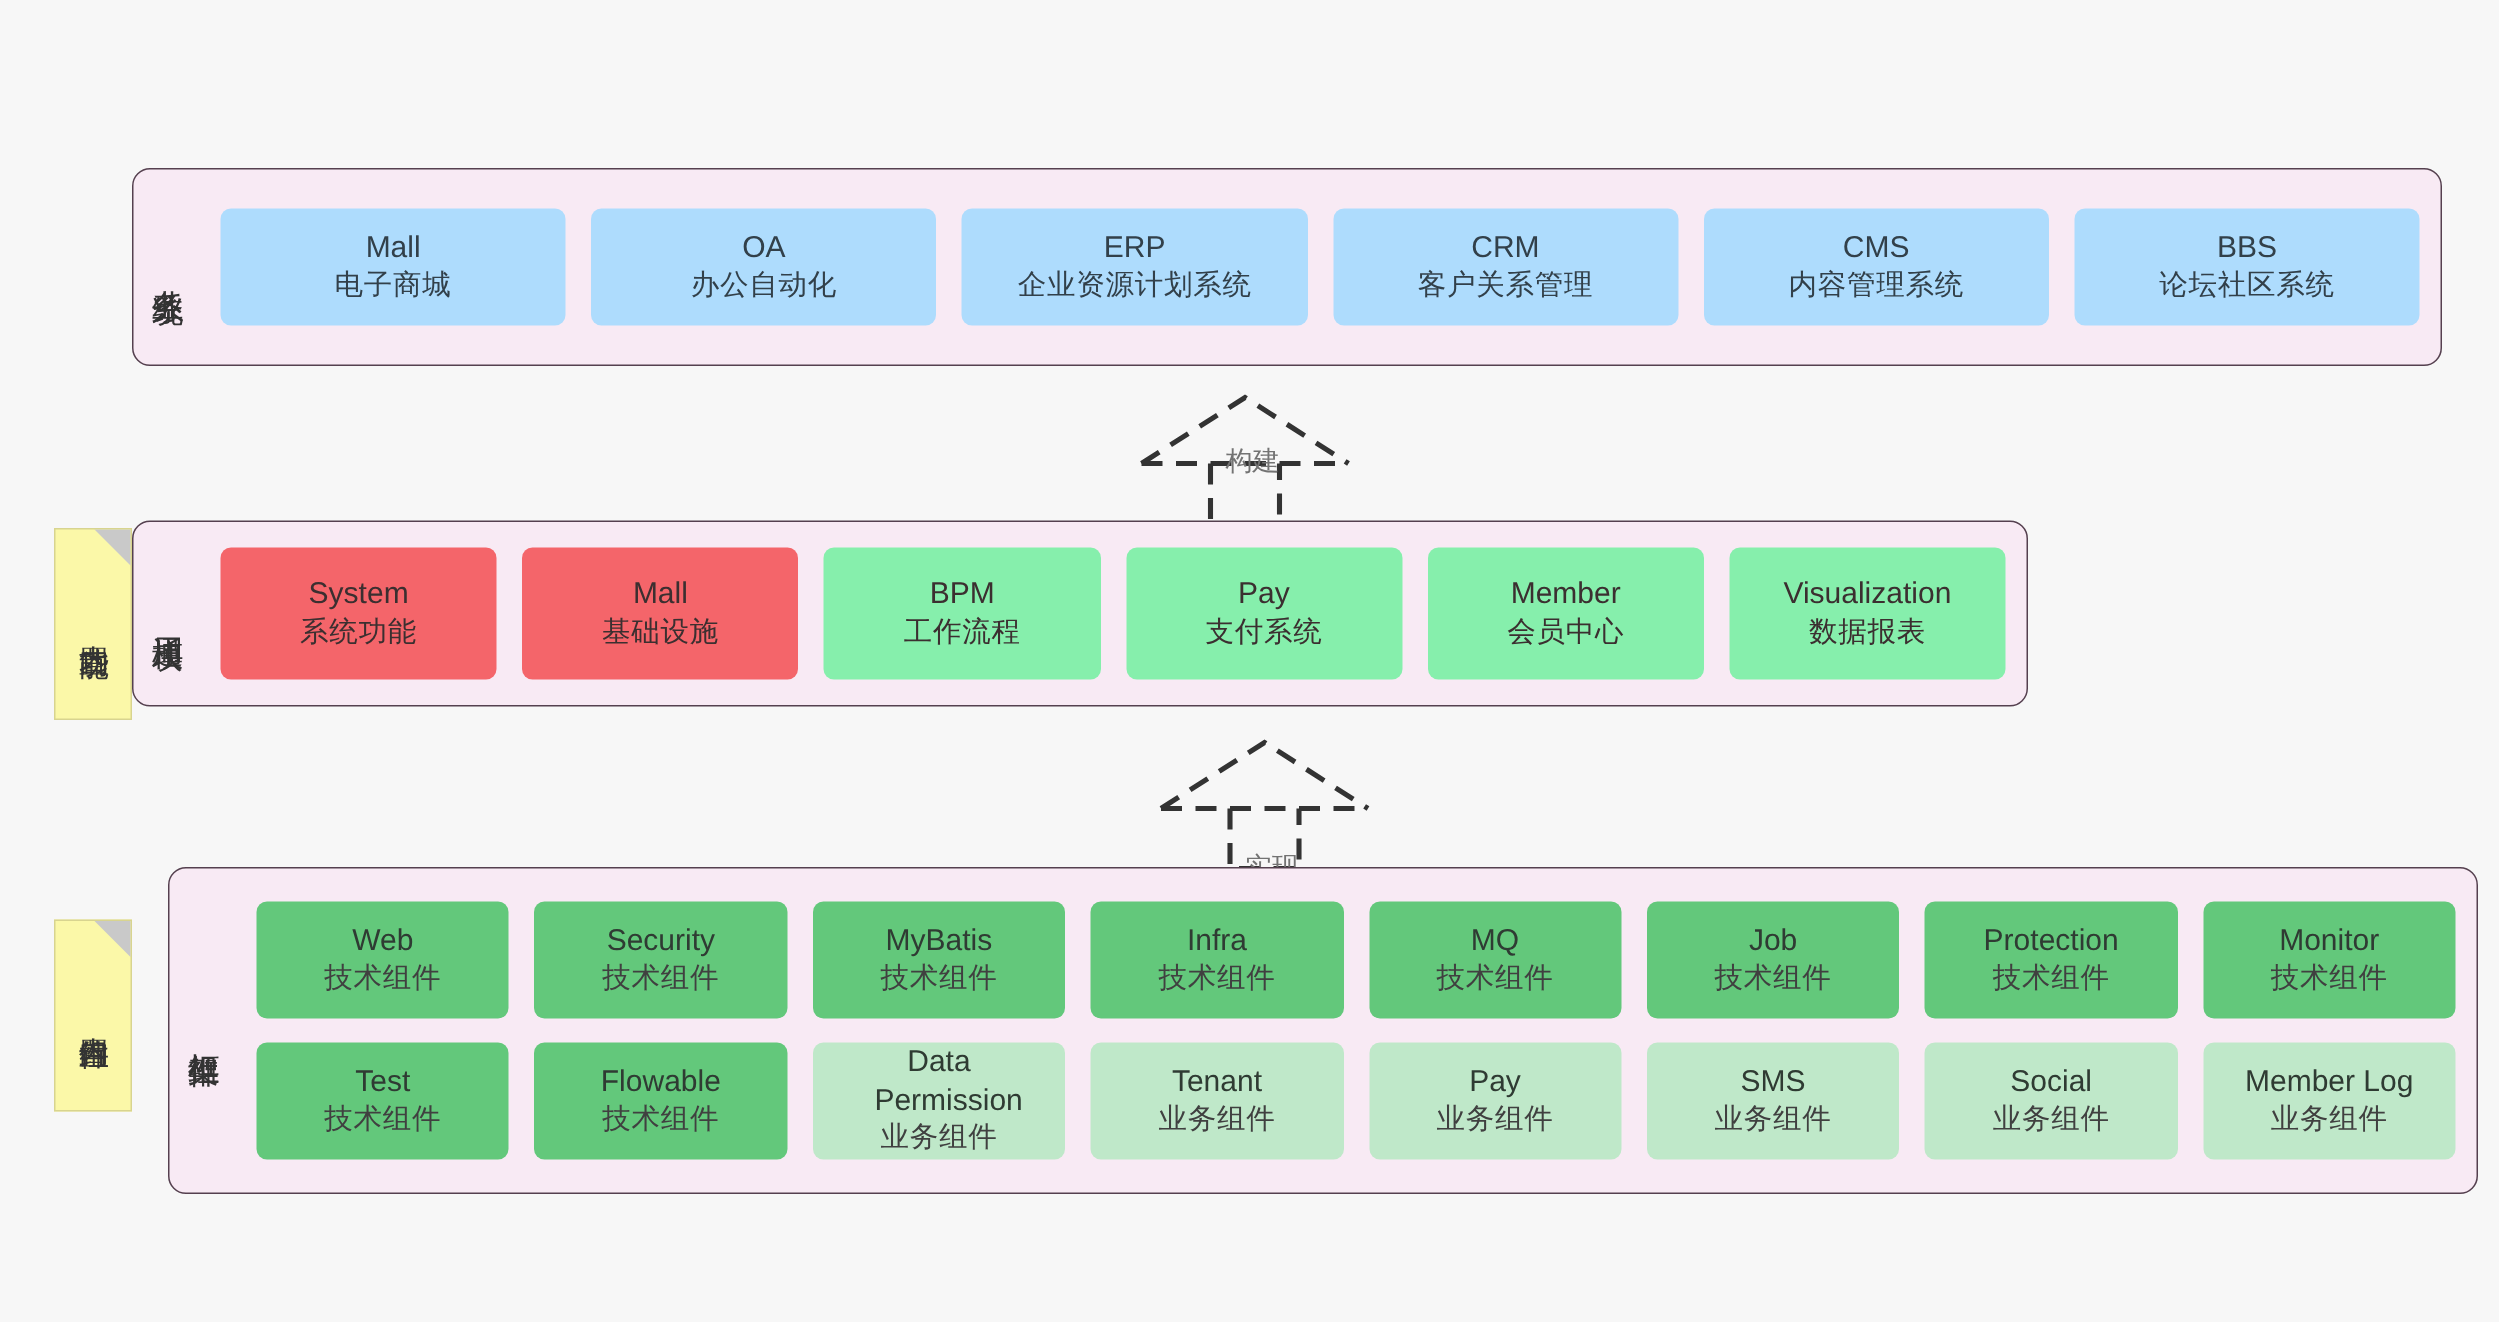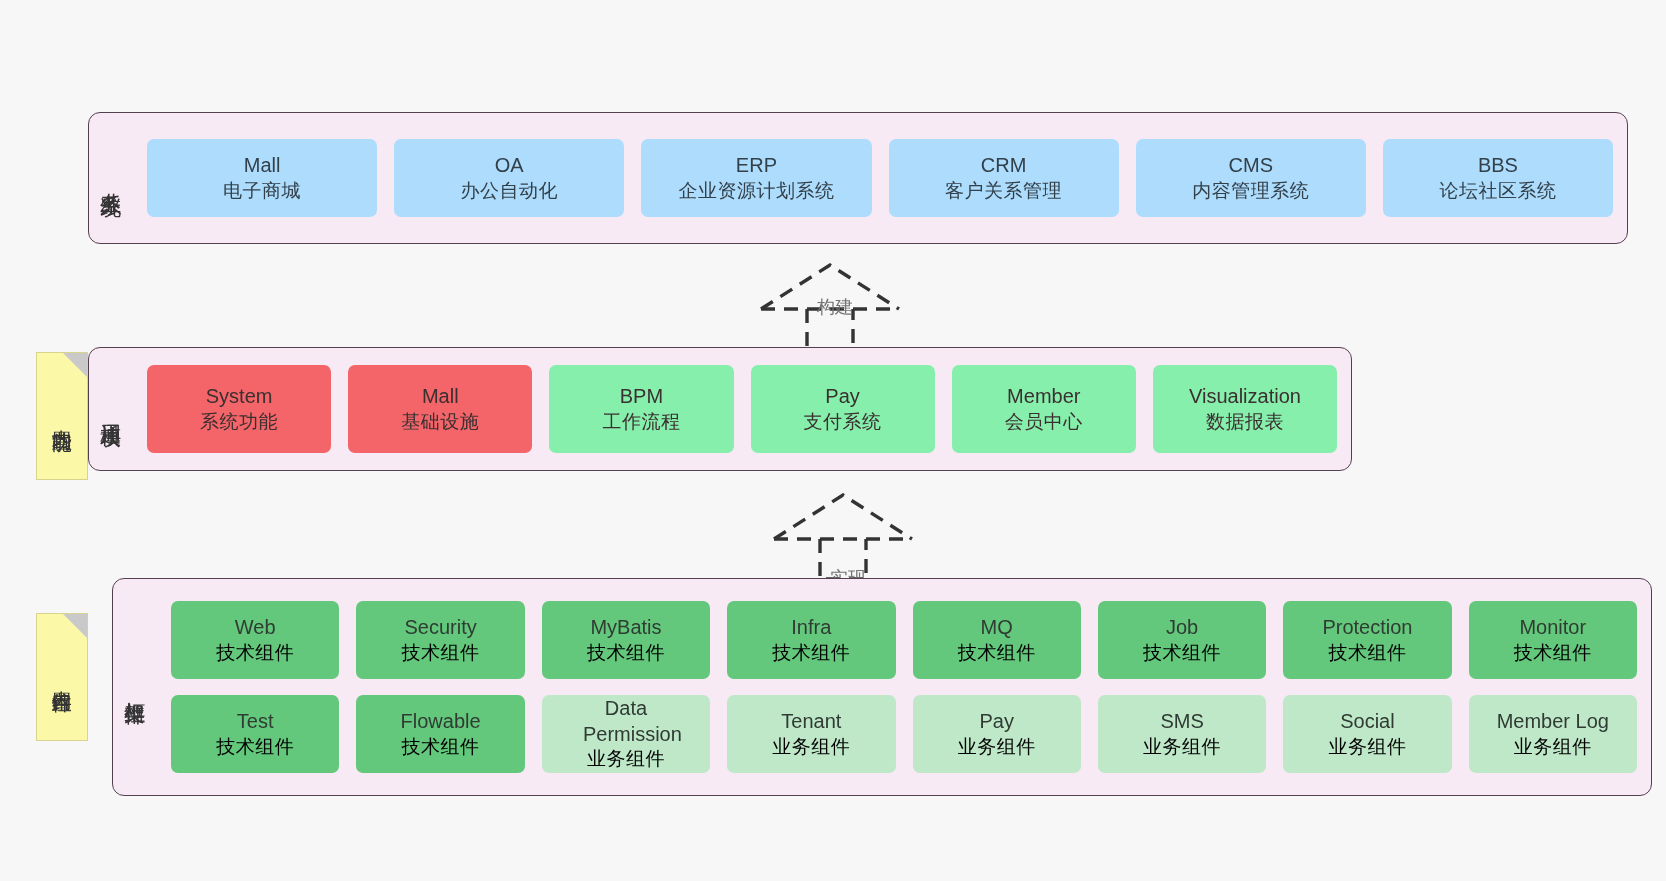--- a/index.html
+++ b/index.html
@@ -83,21 +83,21 @@
     padding: 6px 4px;
     line-height: 1.28;
   }
   .box .en {
     font-size: 20px;
     color: #2f3b33;
     white-space: normal;
   }
   .box .cn {
     font-size: 19px;
-    color: #000000;
+    color: #404040;
     letter-spacing: 0.5px;
   }
 
   .box.blue   { background: #aedcfd; height: 78px; }
   .box.red    { background: #f4656a; height: 88px; }
   .box.pink   { background: #86efac; height: 88px; }
   .box.green  { background: #63c87b; height: 78px; }
   .box.mint   { background: #bfe8c9; height: 78px; }
 
   .box.blue .en, .box.blue .cn { color: #32404a; }

